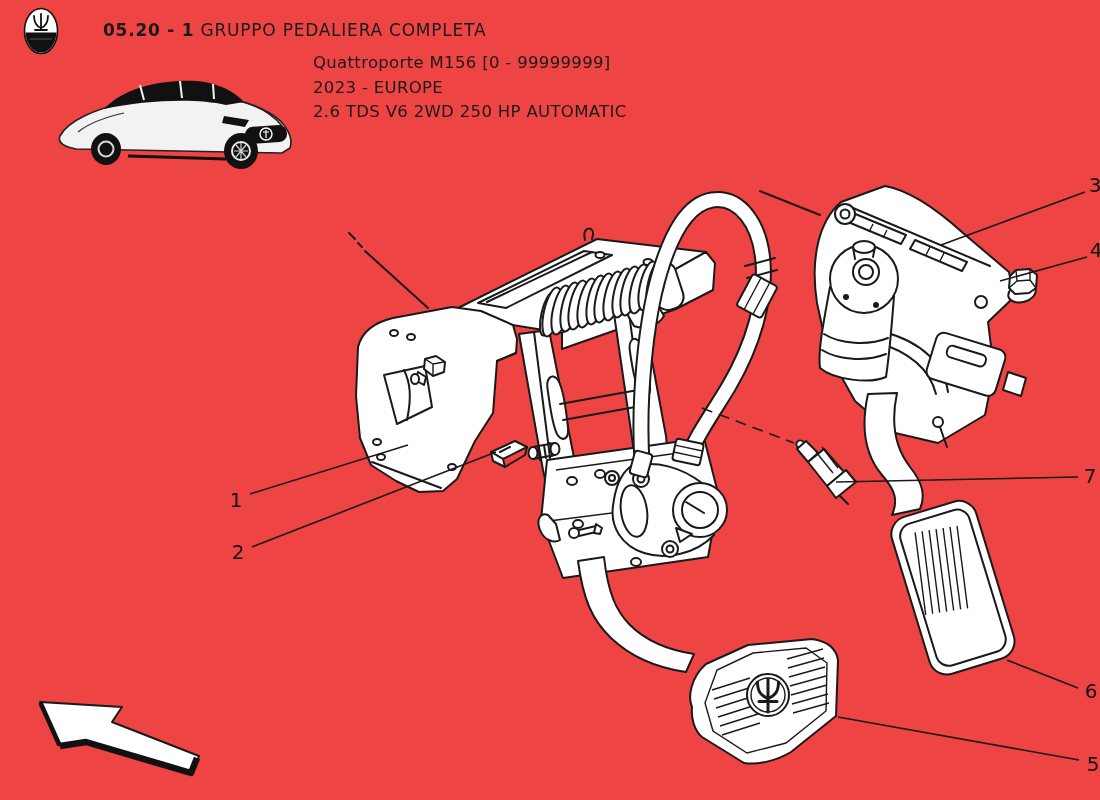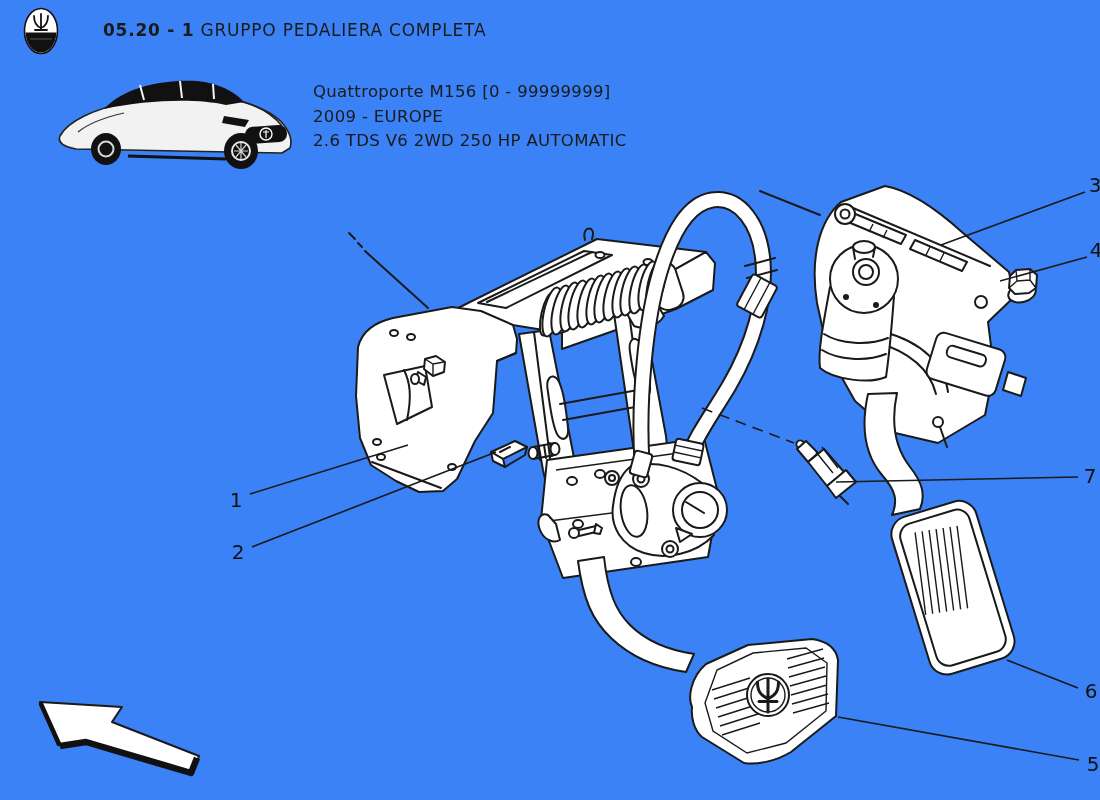--- a/index.html
+++ b/index.html
@@ -1,26 +1,26 @@
 <!DOCTYPE html>
 <html><head>
 <meta charset="utf-8">
 <style>
   html,body{margin:0;padding:0;background:#ffffff;}
   body{
     width:1100px;height:800px;overflow:hidden;
     font-family:"DejaVu Sans","Liberation Sans",sans-serif;color:#1a1a1a;
   }
-  #stage{position:relative;width:1100px;height:800px;background:#3b82f6;}
+  #stage{position:relative;width:1100px;height:800px;background:#ef4444;}
   #diagram{position:absolute;left:0;top:0;}
   #logo{position:absolute;left:22px;top:6px;}
   #car{position:absolute;left:48px;top:72px;}
   .title{position:absolute;left:103px;top:20px;font-size:17px;letter-spacing:.045em;white-space:nowrap;}
   .title b{font-weight:bold;}
-  .vinfo{position:absolute;left:313px;top:80px;font-size:16.5px;line-height:24.5px;letter-spacing:.02em;white-space:nowrap;}
+  .vinfo{position:absolute;left:313px;top:51px;font-size:16.5px;line-height:24.5px;letter-spacing:.02em;white-space:nowrap;}
   .callout{position:absolute;transform:translate(-50%,-50%);font-size:20px;color:#111;}
   
   .w{fill:#fff;stroke:#1a1a1a;stroke-width:2;stroke-linejoin:round;stroke-linecap:round;}
   .l{fill:none;stroke:#1a1a1a;stroke-width:2;stroke-linejoin:round;stroke-linecap:round;}
   .t{fill:none;stroke:#1a1a1a;stroke-width:1.4;}
   .dash{fill:none;stroke:#1a1a1a;stroke-width:1.6;stroke-dasharray:11 7;}
   #leader-layer line{stroke:#1a1a1a;stroke-width:1.6;}
 </style>
 </head>
 <body>
@@ -65,21 +65,21 @@
     <path d="M193,71 L193,87 M186,79 L200,79 M188,73 L198,85 M198,73 L188,85" stroke="#cfcfcf" stroke-width="1.2"></path>
     <ellipse cx="58" cy="77" rx="15" ry="16" fill="#111"></ellipse>
     <circle cx="58" cy="77" r="7.5" fill="none" stroke="#d8d8d8" stroke-width="2"></circle>
     <path d="M80,84 L178,87" stroke="#111" stroke-width="3" fill="none"></path>
     <path d="M30,60 C40,52 58,45 76,41" stroke="#333" stroke-width="1.2" fill="none"></path>
     <path d="M152,27 L160,24 L162,29" stroke="#111" stroke-width="2" fill="none"></path>
   </svg>
 
   <div class="vinfo">
     <div>Quattroporte M156 [0 - 99999999]</div>
-    <div>2009 - EUROPE</div>
+    <div>2023 - EUROPE</div>
     <div>2.6 TDS V6 2WD 250 HP AUTOMATIC</div>
   </div>
 
   <svg id="diagram" width="1100" height="800" viewBox="0 0 1100 800">
     <defs>
       <g id="trident-glyph" fill="none" stroke="#1a1a1a" stroke-width="2" stroke-linecap="round">
         <path d="M0,-12 L0,3"></path>
         <path d="M-7,-10 C-7,-4 -5,-1 0,1"></path>
         <path d="M7,-10 C7,-4 5,-1 0,1"></path>
         <path d="M-6,3 L6,3"></path>

